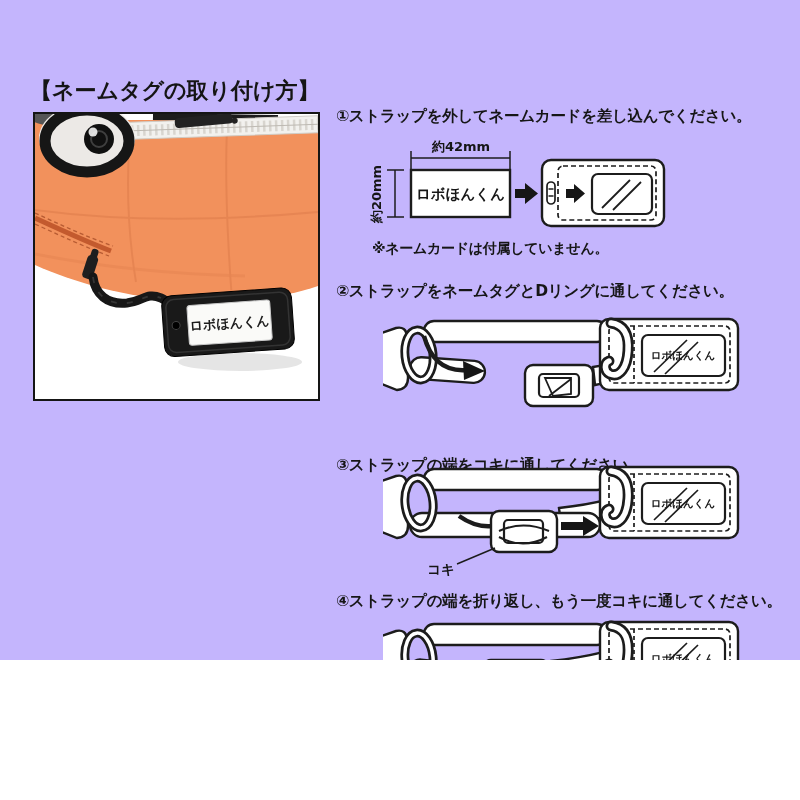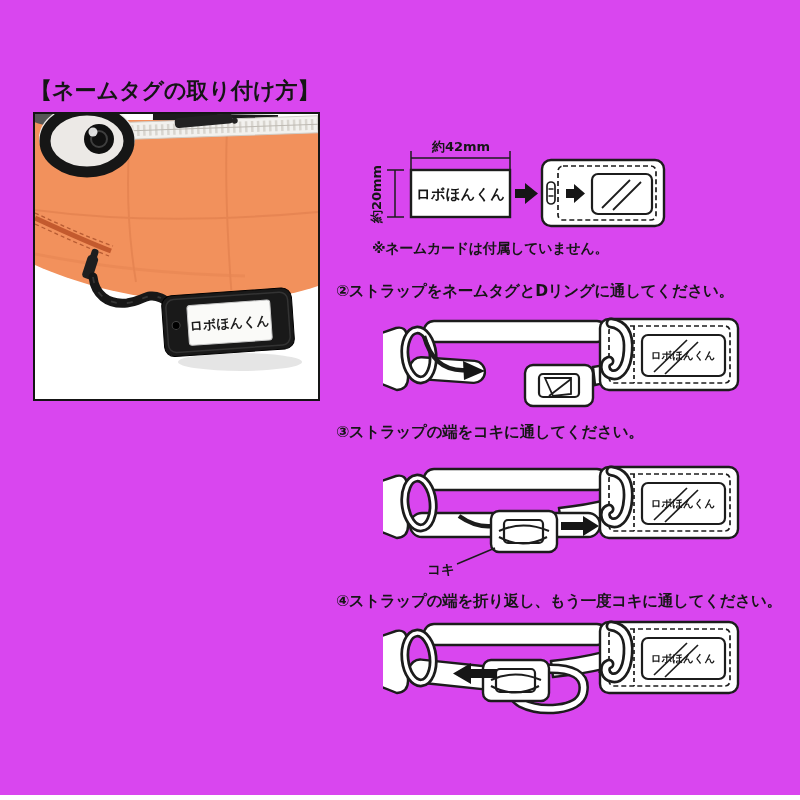--- a/index.html
+++ b/index.html
@@ -1,17 +1,17 @@
 <!DOCTYPE html>
 <html><head>
 <meta charset="utf-8">
 <style>
   html,body{margin:0;padding:0;background:#fff;}
   #root{
-    position:relative;width:800px;height:795px;background:#d946ef;overflow:hidden;
+    position:relative;width:800px;height:660px;background:#c4b5fd;overflow:hidden;
     font-family:"DejaVu Sans","Liberation Sans",sans-serif;color:#111;
   }
   .abs{position:absolute;}
   .title{
     left:30px;top:76px;font-size:22px;font-weight:bold;letter-spacing:0px;white-space:nowrap;color:#151515;
   }
   .photo-frame{
     left:33px;top:112px;width:283px;height:285px;border:2px solid #151515;background:#fff;
   }
   .step-label{
@@ -85,20 +85,21 @@
         <path d="M 136 198 C 140 190 147 190 150 197" stroke="#171717" stroke-width="7" fill="none"></path>
         <rect x="128" y="178" width="130" height="61" rx="10" fill="#191919" stroke="#000" stroke-width="1"></rect>
         <rect x="132" y="182" width="122" height="53" rx="8" fill="none" stroke="#333" stroke-width="1.5"></rect>
         <circle cx="141" cy="208" r="4" fill="#000" stroke="#444"></circle>
         <rect x="153" y="189" width="83" height="40" rx="3" fill="#fafaf8" stroke="#c9c9c9"></rect>
         <text x="194.5" y="214" text-anchor="middle" font-size="13" font-weight="bold" fill="#1c1c1c">ロボほんくん</text>
       </g>
     </svg>
   </div>
 
+  <div class="abs step-label" style="top:106px;">①ストラップを外してネームカードを差し込んでください。</div>
   <svg class="abs" style="left:368px;top:138px;" width="300" height="100" viewBox="0 0 300 100">
 
     <g>
       <text class="dim-label" x="93" y="13" text-anchor="middle">約42mm</text>
       <line class="ln" x1="43" y1="20" x2="142" y2="20" stroke-width="1.5"></line>
       <line class="ln" x1="43" y1="13" x2="43" y2="31" stroke-width="1.5"></line>
       <line class="ln" x1="142" y1="13" x2="142" y2="31" stroke-width="1.5"></line>
     </g>
 
     <g>
@@ -155,21 +156,21 @@
       <text class="tag-label" x="300" y="49" text-anchor="middle">ロボほんくん</text>
       <line class="ln" x1="271" y1="62" x2="304" y2="30" stroke-width="1.7"></line>
       <line class="ln" x1="282" y1="64" x2="315" y2="32" stroke-width="1.7"></line>
     </g>
     <g>
       <path d="M 228 13 C 243 15 246 27 245 41 C 244 57 237 68 227 64 C 221 61 221 53 226 51" stroke="#1c1c1c" stroke-width="11" fill="none" stroke-linecap="round"></path>
       <path d="M 228 13 C 243 15 246 27 245 41 C 244 57 237 68 227 64 C 221 61 221 53 226 51" stroke="#ffffff" stroke-width="5.5" fill="none" stroke-linecap="round"></path>
     </g>
   </svg>
 
-  <div class="abs step-label" style="top:422px;">③ストラップの端をコキに通してください。</div>
+  <div class="abs step-label" style="top:455px;">③ストラップの端をコキに通してください。</div>
   <svg class="abs" style="left:383px;top:458px;" width="397" height="122" viewBox="0 0 397 122">
     <path class="wfill" stroke-width="2.4" d="M -4 24 L 13 18 Q 23 16 24 26 L 25 68 Q 25 79 14 80 L -4 73 Z"></path>
     <rect class="wfill" x="41" y="11" width="183" height="21" rx="10" stroke-width="2.4"></rect>
     <path class="wfill" stroke-width="2.4" d="M 176 50 C 212 46 238 40 252 30 L 262 30 L 262 44 C 244 54 216 62 178 66 Z"></path>
     <line class="ln" x1="220" y1="50" x2="218" y2="64" stroke-width="1.4" stroke-dasharray="3 3"></line>
     <line class="ln" x1="232" y1="45" x2="230" y2="60" stroke-width="1.4" stroke-dasharray="3 3"></line>
     <rect class="wfill" x="27" y="55" width="190" height="24" rx="12" stroke-width="2.4"></rect>
     <g transform="rotate(-6 36 45)">
       <ellipse cx="36" cy="45" rx="14" ry="25" fill="none" stroke="#1c1c1c" stroke-width="9"></ellipse>
       <ellipse cx="36" cy="45" rx="14" ry="25" fill="none" stroke="#ffffff" stroke-width="3.5"></ellipse>

